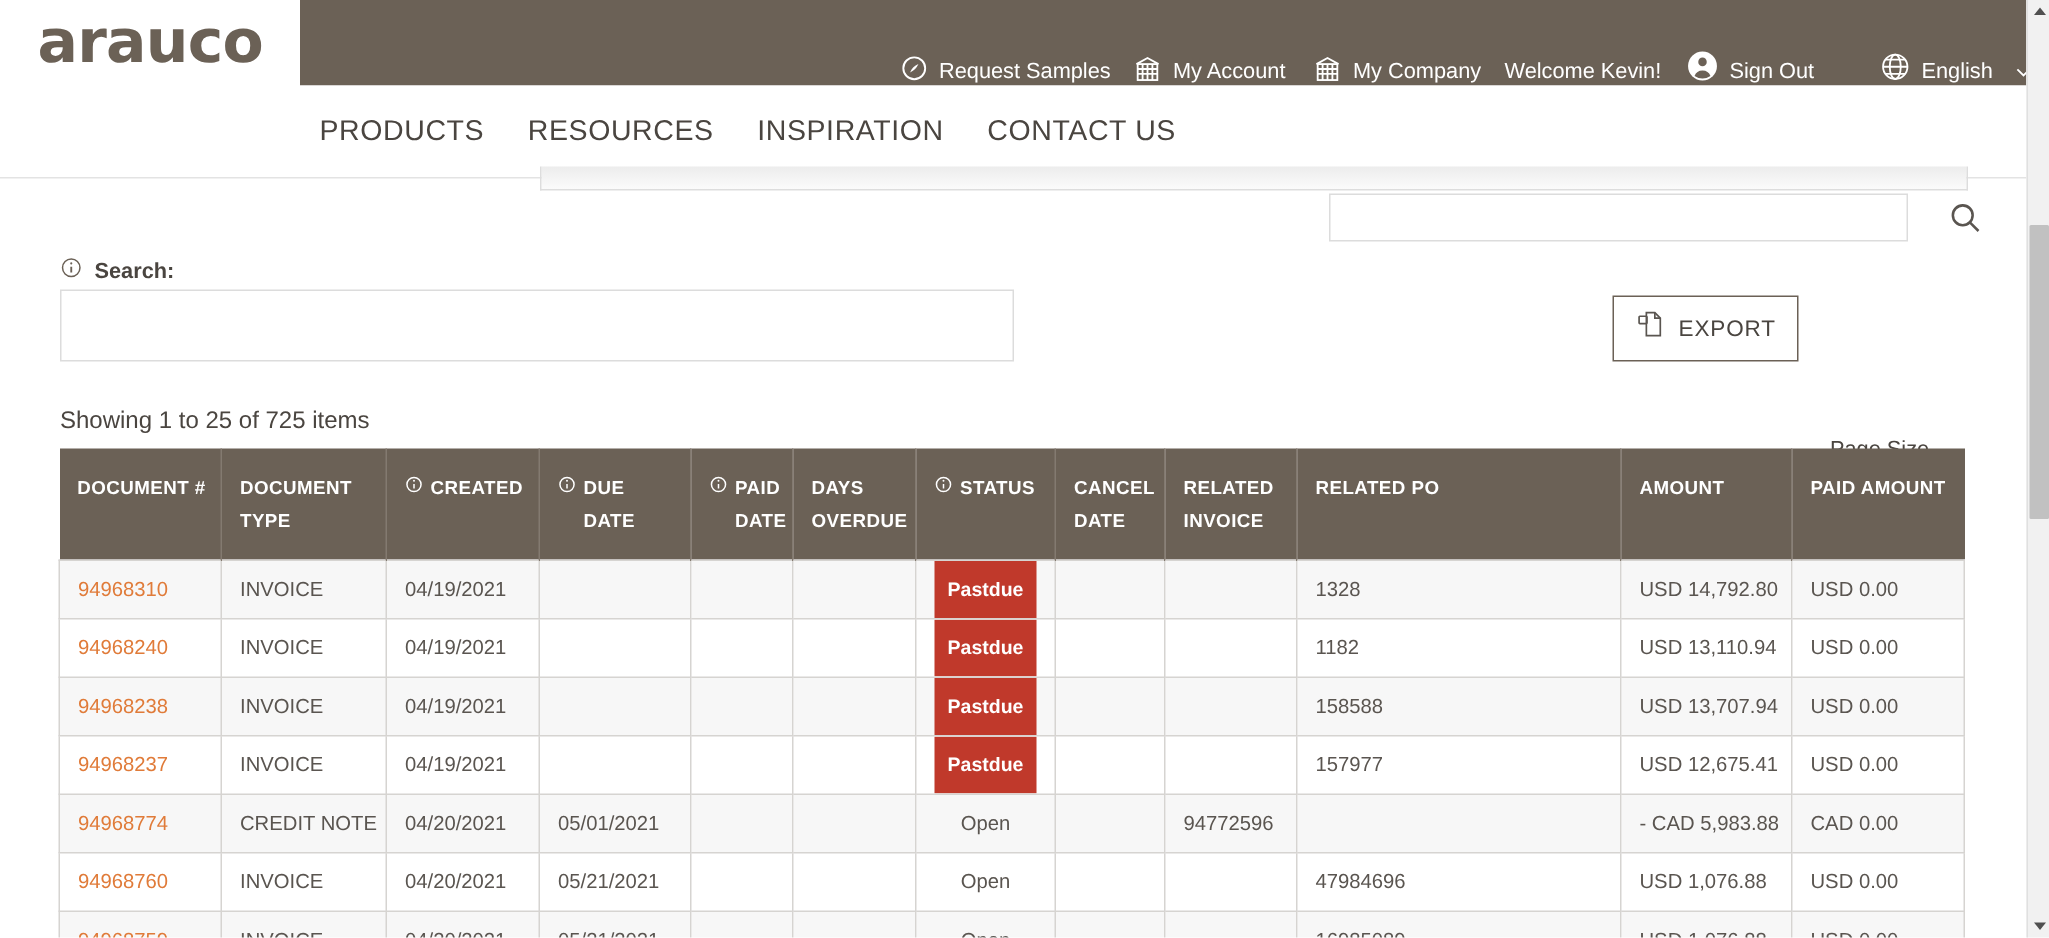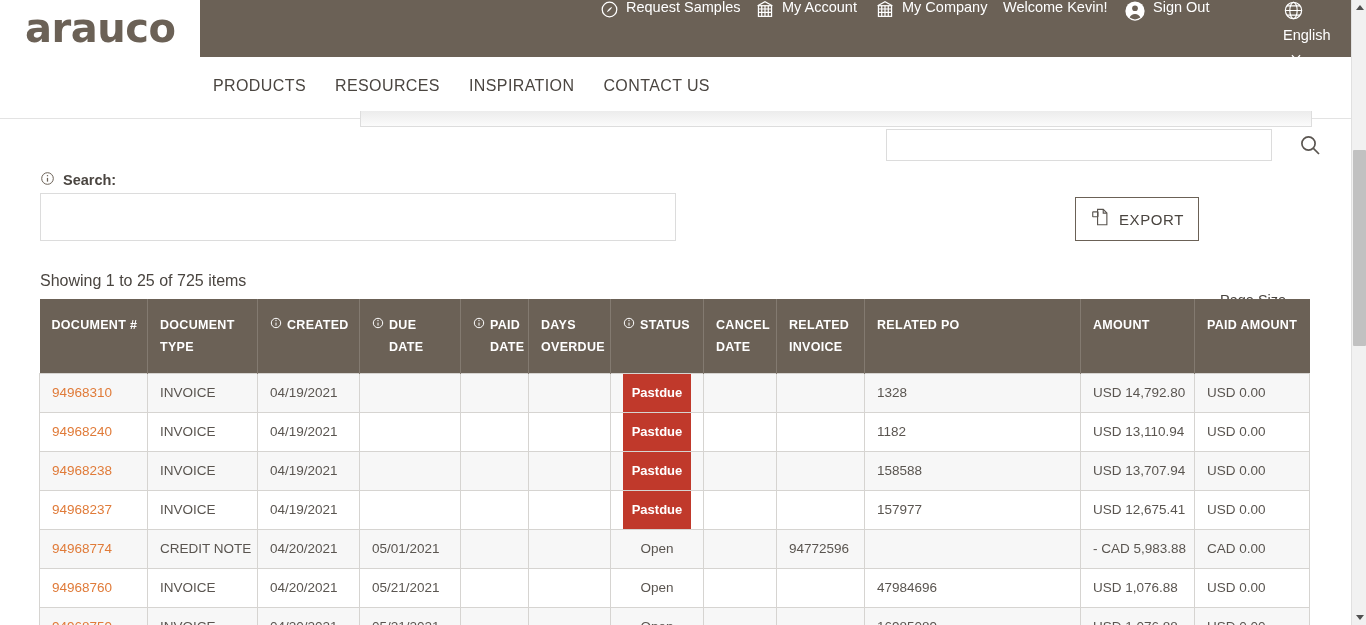--- a/index.html
+++ b/index.html
@@ -35,49 +35,49 @@
     width: 168px; height: 38px;
     color: #6b6156;
     font-size: 40px;
     font-weight: 700;
     letter-spacing: -0.5px;
     line-height: 38px;
     font-family: "DejaVu Sans", sans-serif;
   }
   .util {
     position: absolute; top: 0; height: 55px;
-    display: flex; align-items: flex-start; gap: 7px;
+    display: flex; align-items: flex-end; gap: 7px;
     color: #ffffff;
     font-size: 14.5px;
     white-space: nowrap;
   }
   .util span.lbl { line-height: 1; }
   .util svg { display: block; }
 
   #u-samples  { left: 600px; }
   #u-account  { left: 755px; }
   #u-company  { left: 875px; }
   #u-welcome  { left: 1003px; }
   #u-signout  { left: 1124px; }
-  #u-lang     { left: 1283px; flex-direction: column; }
+  #u-lang     { left: 1253px; }
 
   
   .mainnav {
     position: absolute; left: 0; top: 57px;
     width: 1351px; height: 62px;
     background: #ffffff;
     border-bottom: 1px solid #e3e3e3;
   }
   .navlinks {
     position: absolute; left: 213px; top: 20px;
     display: flex; gap: 29px;
   }
   .navlinks a {
     color: #4a4540;
-    font-size: 16px;
+    font-size: 19px;
     letter-spacing: .4px;
     text-decoration: none;
     font-weight: 400;
   }
   .navsearch {
     position: absolute; left: 886px; top: 72px;
     width: 386px; height: 32px;
     border: 1px solid #dcdcdc;
     background: #fff;
   }

